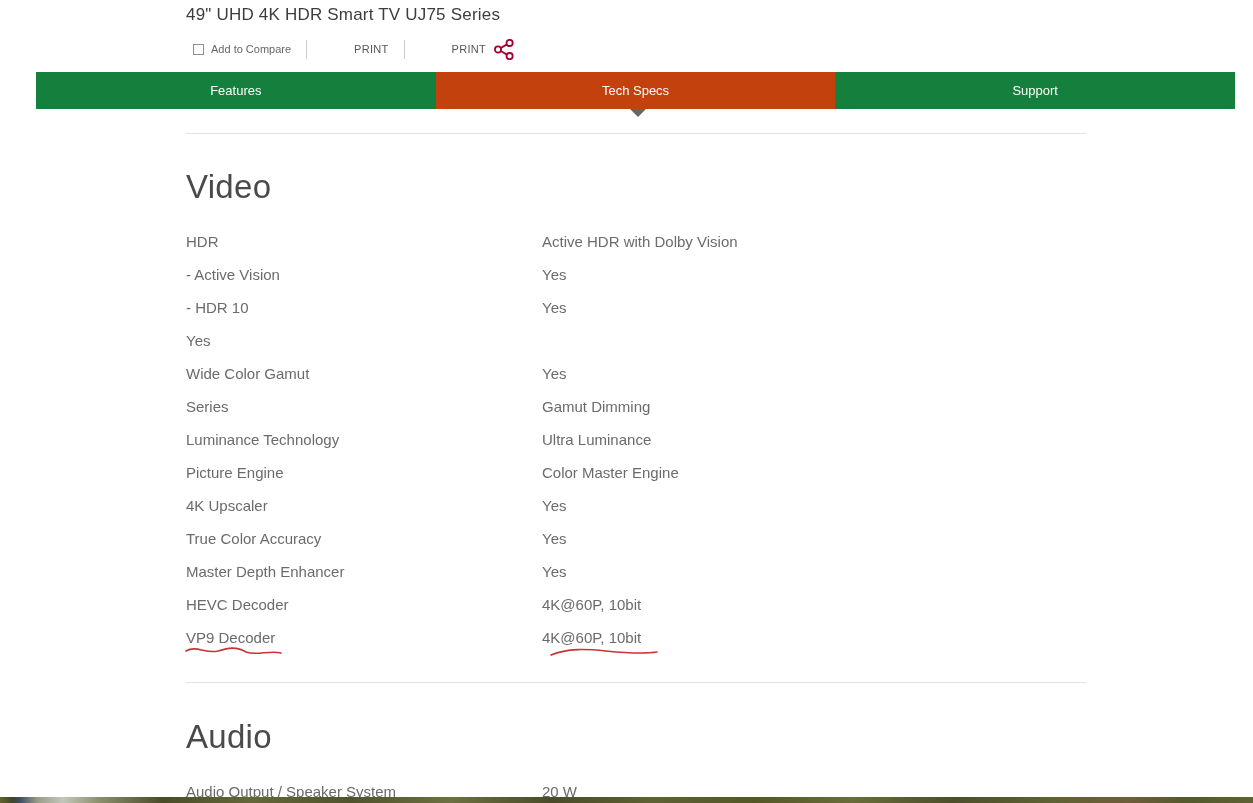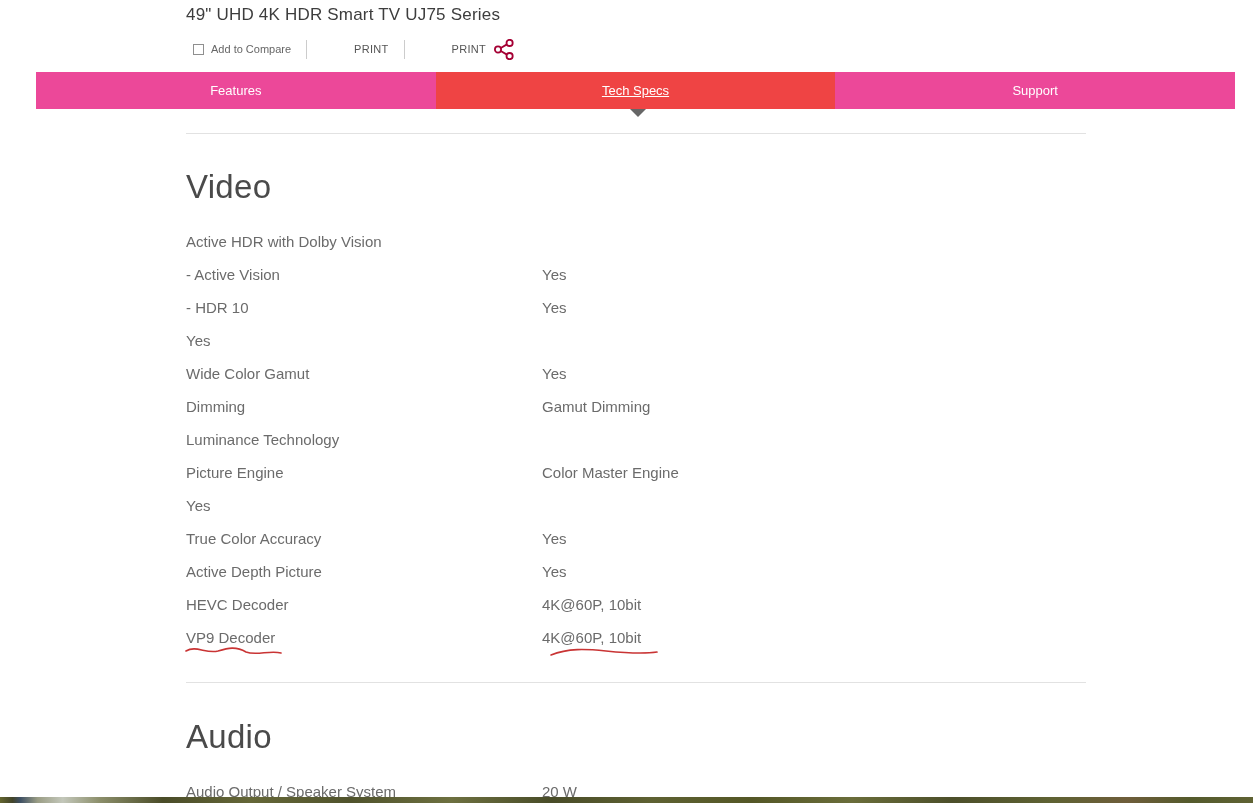--- a/index.html
+++ b/index.html
@@ -31,23 +31,23 @@
   .tb-btn { display: flex; align-items: center; cursor: pointer; color: #555; letter-spacing: 0.3px; padding-left: 32px; }
   .share-icon { margin-left: 7px; display: inline-flex; }
 
   
   .tabs {
     position: absolute; left: 36px; top: 72px;
     width: 1199px; height: 37px; display: flex;
   }
   .tab {
     flex: 1; display: flex; align-items: center; justify-content: center;
-    background: #ec4899; color: #ffffff; font-size: 13px; cursor: pointer;
-  }
-  .tab.active { background: #ef4444; text-decoration: underline; }
+    background: #15803d; color: #ffffff; font-size: 13px; cursor: pointer;
+  }
+  .tab.active { background: #c2410c; }
   .tab-arrow {
     position: absolute; left: 630px; top: 109px;
     width: 0; height: 0;
     border-left: 8px solid transparent;
     border-right: 8px solid transparent;
     border-top: 8px solid #666666;
   }
 
   
   .rule {
@@ -124,57 +124,60 @@
   <div class="tab">Support</div>
 </div>
 <div class="tab-arrow"></div>
 
 <div class="rule" id="rule-top"></div>
 
 <div class="section-heading" id="video-heading">Video</div>
 
 <div class="spec-table" id="video-table">
   <div class="spec-row">
+    <div class="spec-label">HDR</div>
     <div class="spec-value">Active HDR with Dolby Vision</div>
   </div>
   <div class="spec-row">
     <div class="spec-label">- Active Vision</div>
     <div class="spec-value">Yes</div>
   </div>
   <div class="spec-row">
     <div class="spec-label">- HDR 10</div>
     <div class="spec-value">Yes</div>
   </div>
   <div class="spec-row">
     <div class="spec-value">Yes</div>
   </div>
   <div class="spec-row">
     <div class="spec-label">Wide Color Gamut</div>
     <div class="spec-value">Yes</div>
   </div>
   <div class="spec-row">
-    <div class="spec-label">Dimming</div>
+    <div class="spec-label">Series</div>
     <div class="spec-value">Gamut Dimming</div>
   </div>
   <div class="spec-row">
     <div class="spec-label">Luminance Technology</div>
+    <div class="spec-value">Ultra Luminance</div>
   </div>
   <div class="spec-row">
     <div class="spec-label">Picture Engine</div>
     <div class="spec-value">Color Master Engine</div>
   </div>
   <div class="spec-row">
+    <div class="spec-label">4K Upscaler</div>
     <div class="spec-value">Yes</div>
   </div>
   <div class="spec-row">
     <div class="spec-label">True Color Accuracy</div>
     <div class="spec-value">Yes</div>
   </div>
   <div class="spec-row">
-    <div class="spec-label">Active Depth Picture</div>
+    <div class="spec-label">Master Depth Enhancer</div>
     <div class="spec-value">Yes</div>
   </div>
   <div class="spec-row">
     <div class="spec-label">HEVC Decoder</div>
     <div class="spec-value">4K@60P, 10bit</div>
   </div>
   <div class="spec-row">
     <div class="spec-label">VP9 Decoder</div>
     <div class="spec-value">4K@60P, 10bit</div>
   </div>

